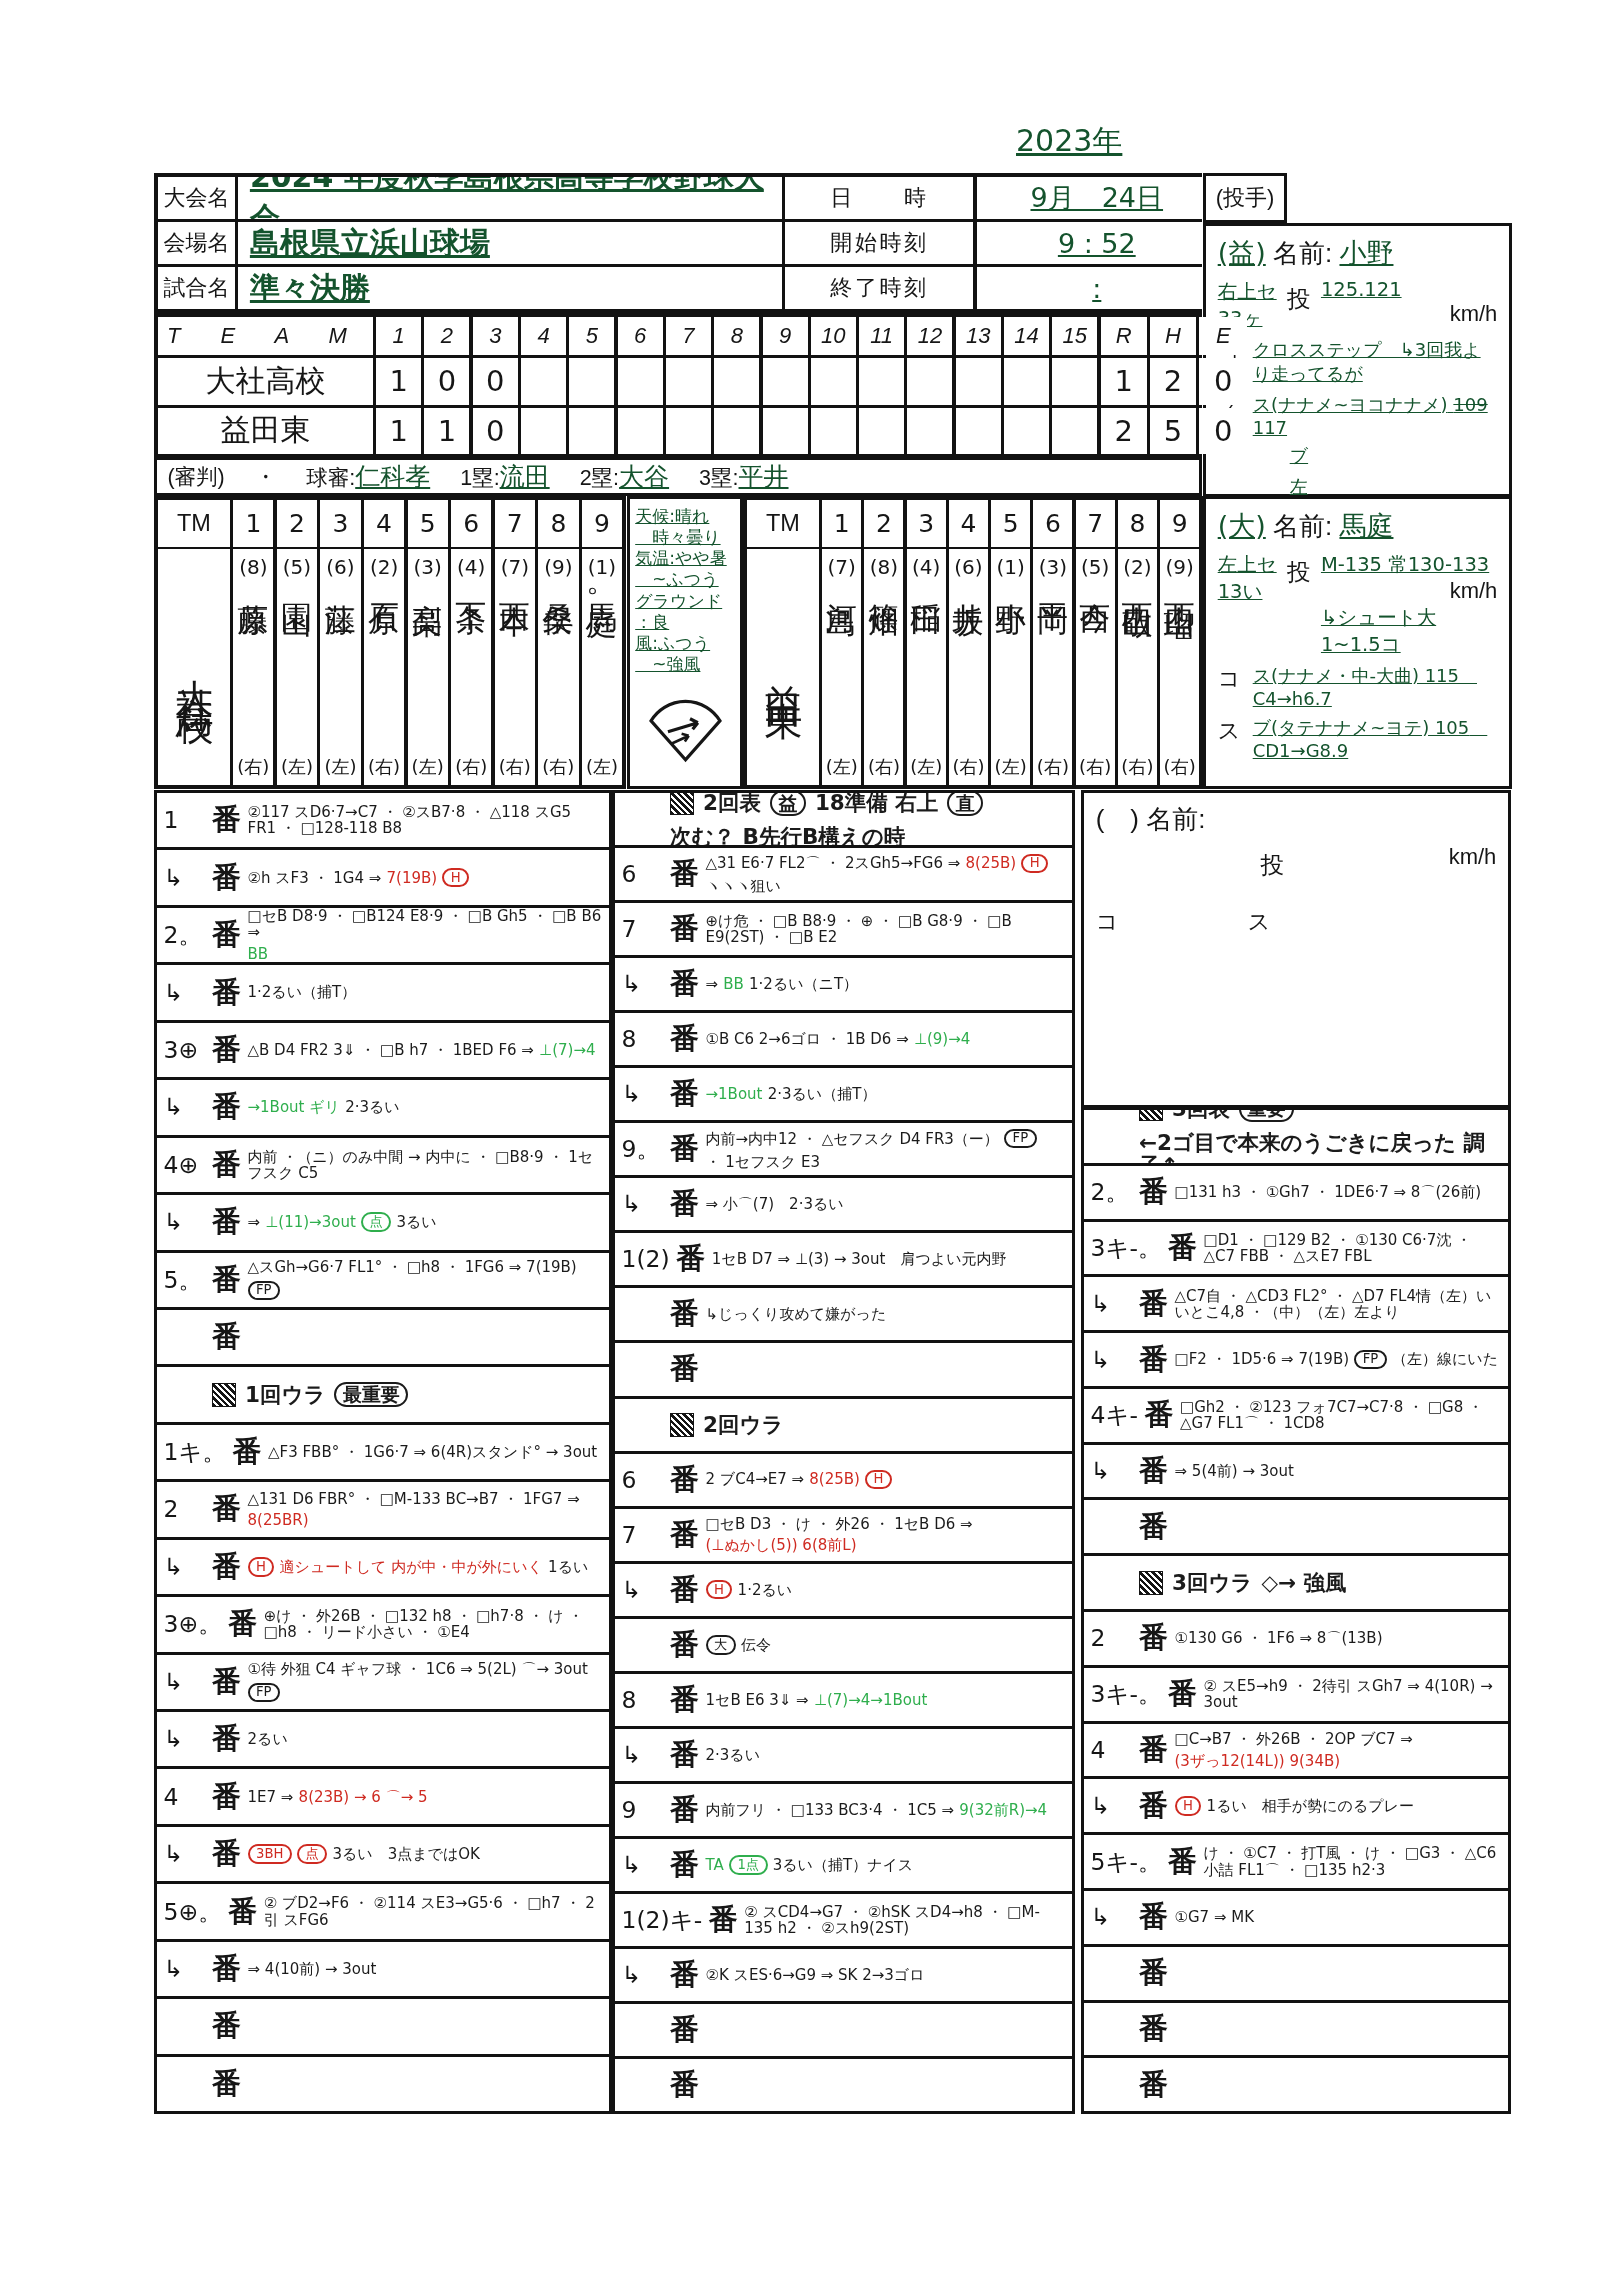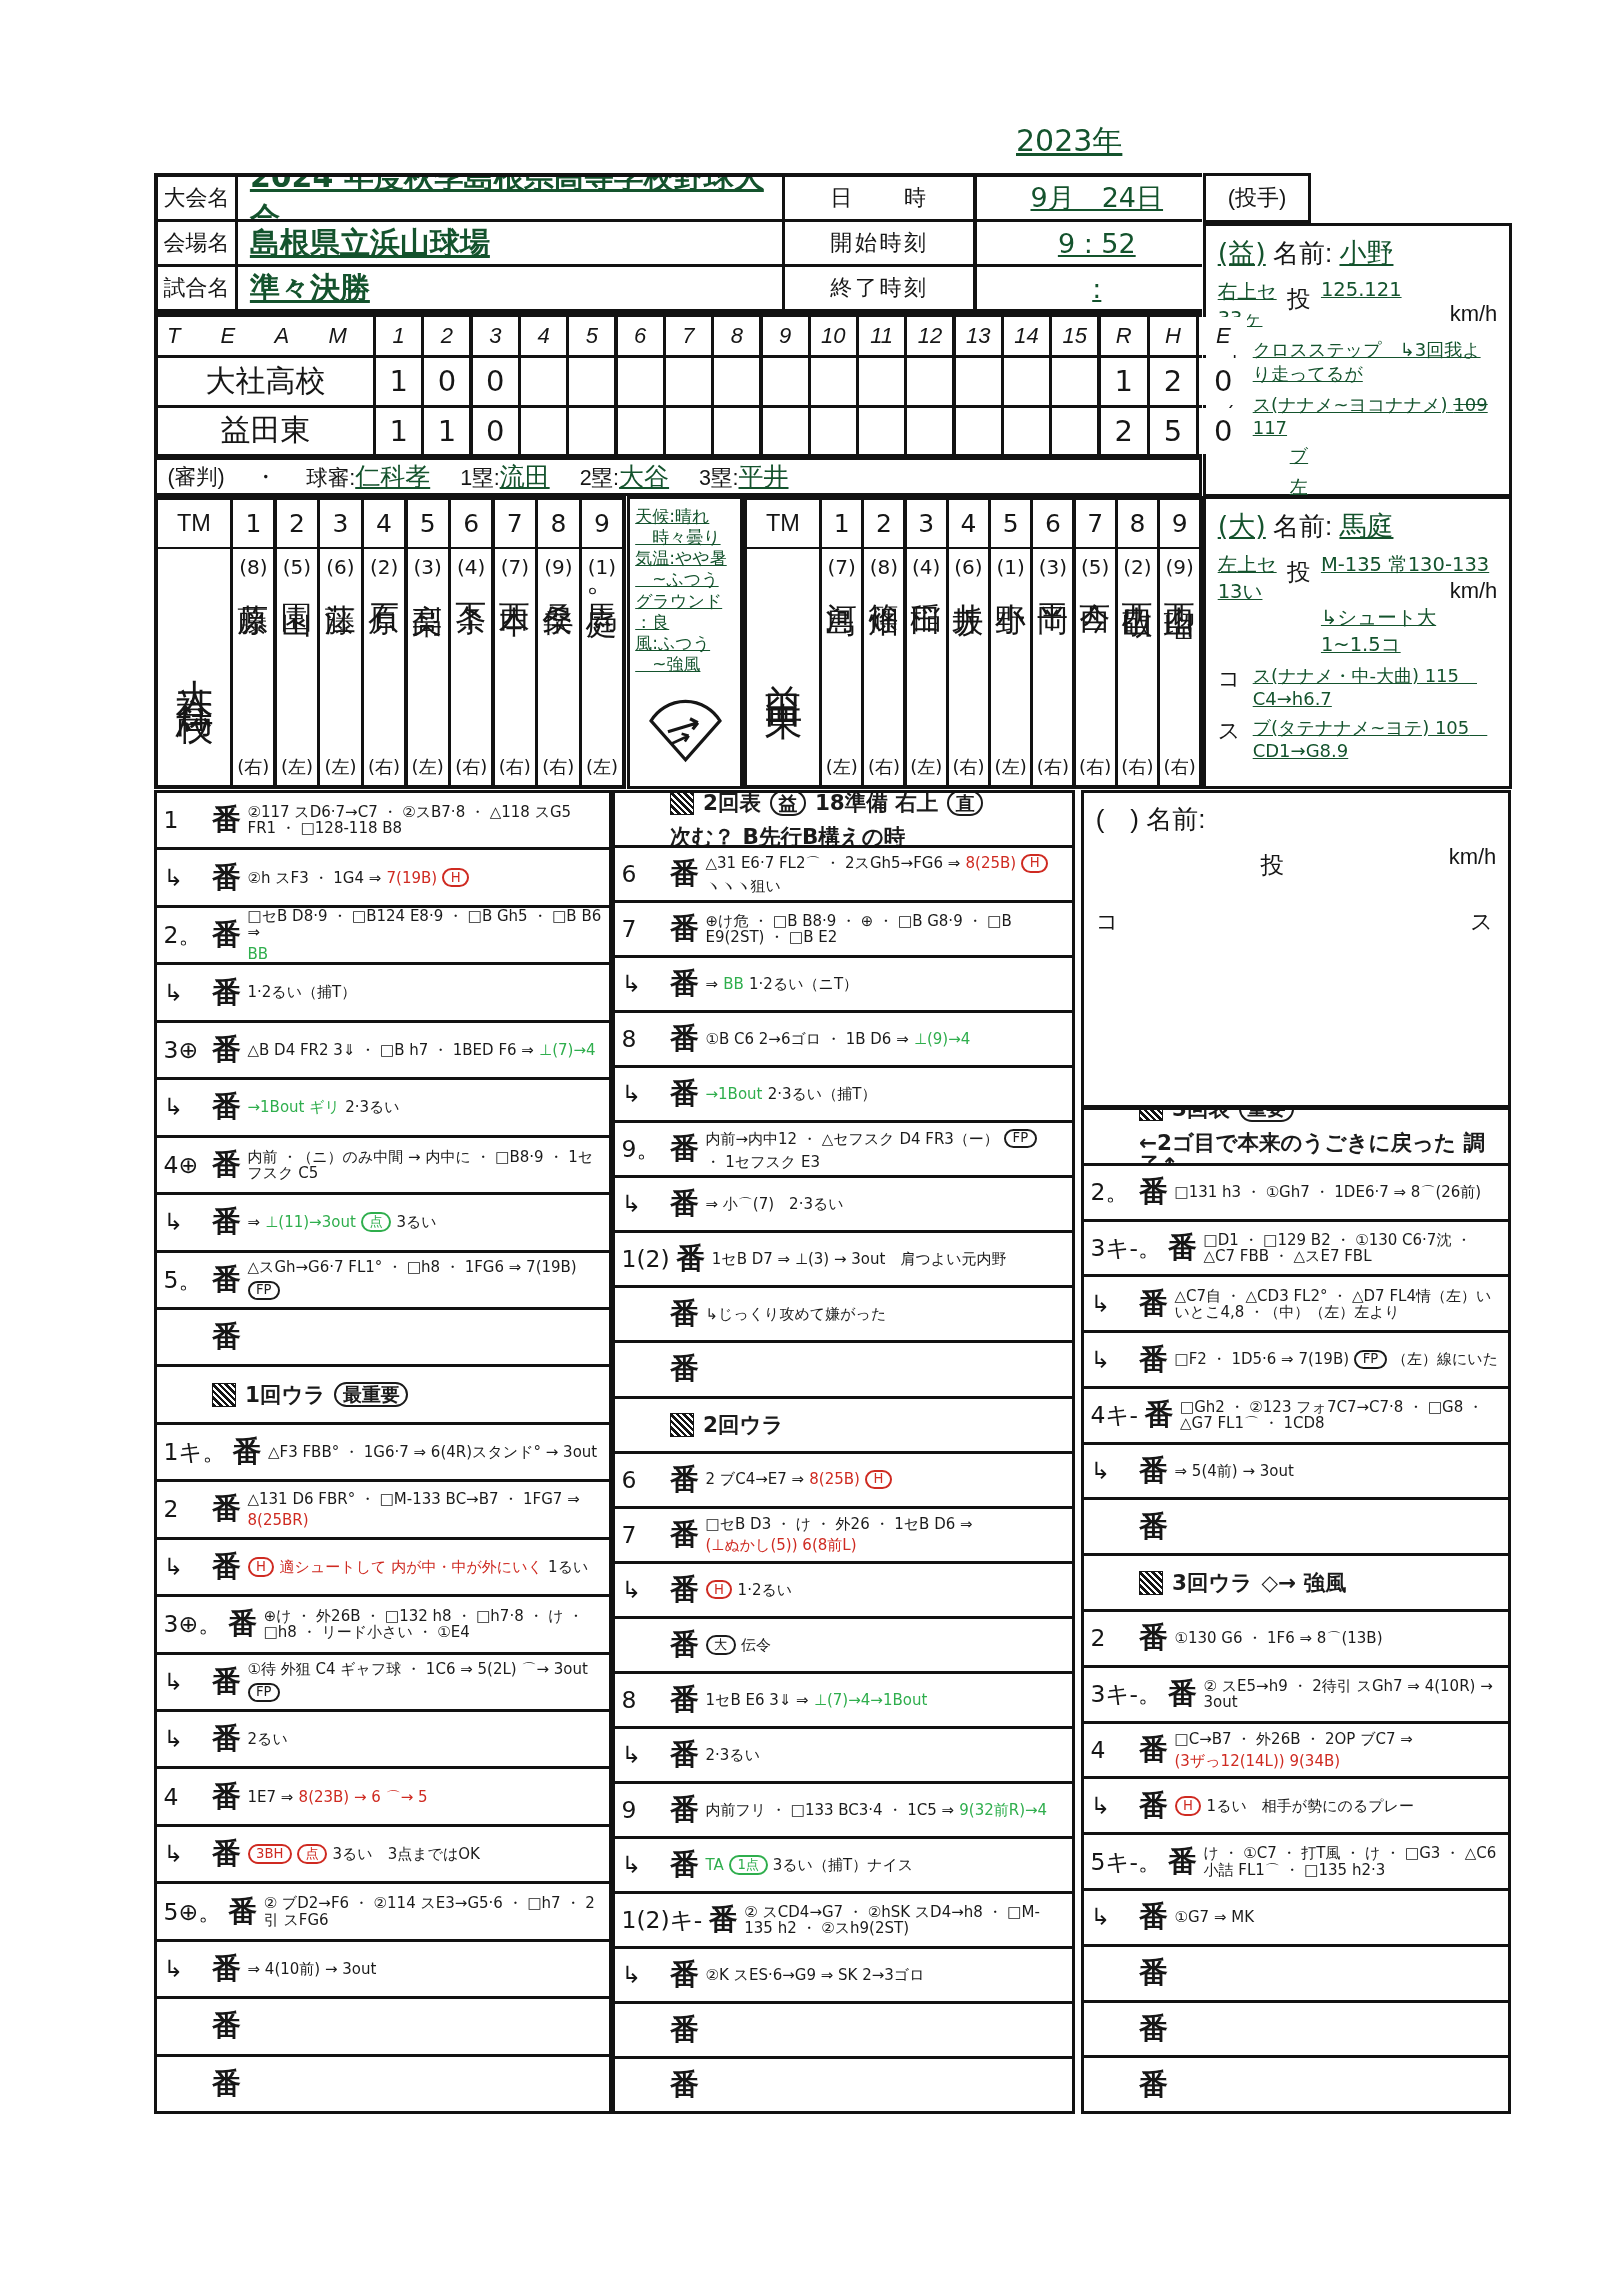--- a/index.html
+++ b/index.html
@@ -16,35 +16,35 @@
   #year-note{left:1016px;top:121px;font-size:30px;}
 
   
   #header-table{left:154px;top:173px;width:1048px;height:140px;display:grid;
     grid-template-columns:77px 544px 188px 240px;grid-auto-rows:1fr;gap:3.3px;padding:3.9px;box-sizing:border-box;}
   #header-table>div{display:flex;align-items:center;overflow:hidden;}
   .ht-label{justify-content:center;font-size:22px;}
   .ht-value{padding-left:11.7px;font-size:30px;font-weight:600;}
   .ht-tlabel{justify-content:center;font-size:22px;letter-spacing:2.6px;}
   .ht-tvalue{justify-content:center;font-size:27px;}
-  #tohshu-cell{left:1203px;top:173px;width:108px;height:50px;border:3.9px solid #121212;
+  #tohshu-cell{left:1203px;top:173px;width:84px;height:50px;border:3.9px solid #121212;
     box-sizing:border-box;display:flex;align-items:center;justify-content:center;font-size:22px;background:#fff;}
 
   
   .pbox{border:3.9px solid #121212;background:#fff;box-sizing:border-box;padding:9px 11.7px;}
   #pbox1{left:1203px;top:223px;width:309px;height:274px;}
   #pbox2{left:1203px;top:496px;width:309px;height:293px;}
   #pbox3{left:1081px;top:790px;width:430px;height:318px;}
   .pb-title{font-size:26px;margin-bottom:6.5px;}
   .pb-title .hand{font-size:27px;}
   .pb-speed{display:flex;align-items:flex-start;gap:10.4px;font-size:19.5px;margin-bottom:3.9px;}
   .pb-speed .pb-throw{font-size:23.5px;margin-top:5.2px;}
   .pb-col{display:flex;flex-direction:column;}
   .pb-kmh{font-size:22px;text-align:right;}
-  .pb-line{display:flex;gap:9px;font-size:18px;margin-top:6.5px;align-items:flex-start;justify-content:space-between;}
+  .pb-line{display:flex;gap:9px;font-size:18px;margin-top:6.5px;align-items:flex-start;}
   .pb-lab{font-size:22px;min-width:26px;}
   .strike{text-decoration:line-through;}
   #pbox3 .pb-speed{justify-content:space-between;}
 
   
   #score-table{left:154px;top:313px;width:1048px;height:145px;display:grid;
     grid-template-columns:215px repeat(15,45px) 46px 46px 48px;
     grid-template-rows:38px 1fr 1fr;gap:3.3px;padding:3.9px;box-sizing:border-box;}
   .st-cell{display:flex;align-items:center;justify-content:center;overflow:hidden;}
   .st-head{font-size:22px;font-style:italic;}

